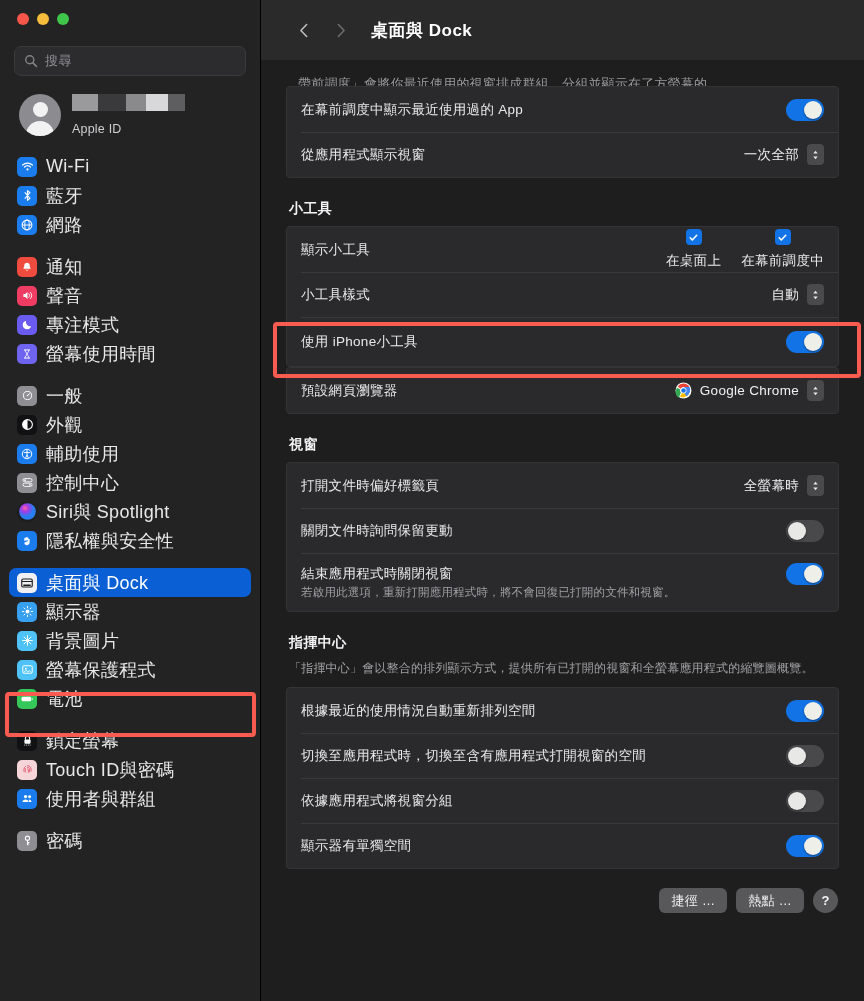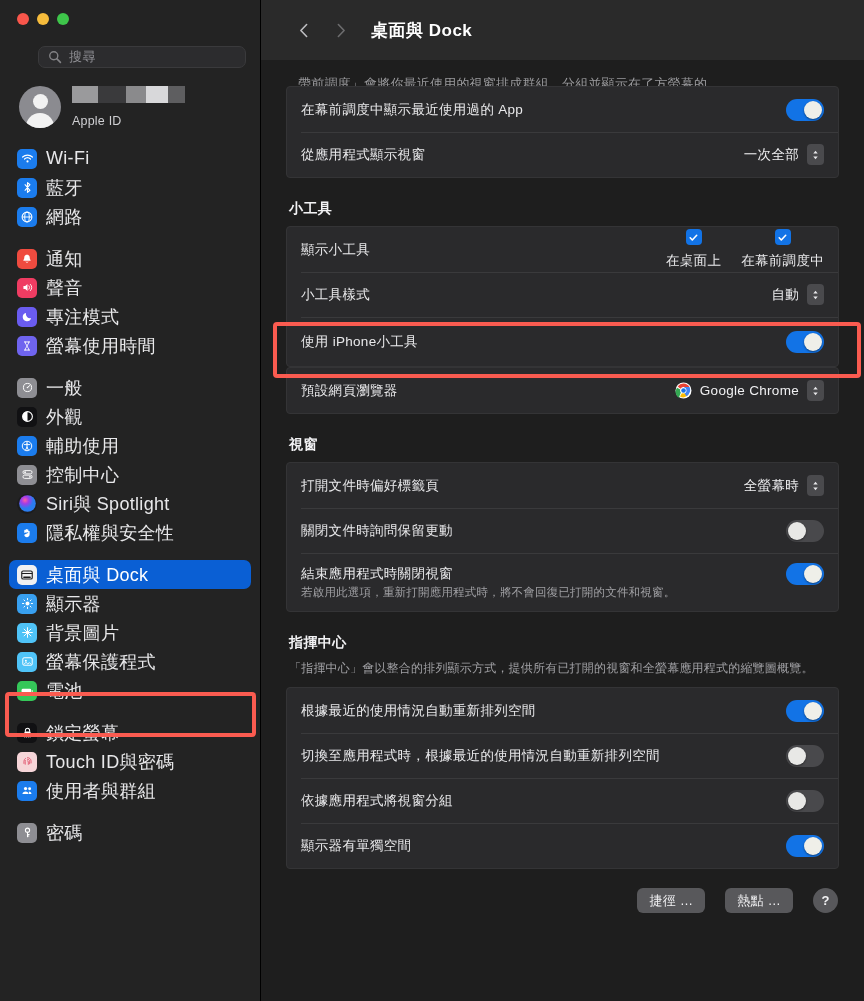--- a/index.html
+++ b/index.html
@@ -21,23 +21,23 @@
     padding-top:0;
   }
   .traffic { display:flex; gap:8px; padding:13px 0 0 17px; height:36px; align-items:flex-start; }
   .light { width:12px; height:12px; border-radius:50%; display:block; }
   .light.red { background:#f9564b; }
   .light.yellow { background:#f6bc3c; }
   .light.green { background:#3ec54a; }
 
   .search-wrap { padding:10px 14px 0 14px; }
   .search-box {
-    height:22px; border-radius:7px; background:#2c2c2e;
+    height:30px; border-radius:7px; background:#2c2c2e;
     border:1px solid #3a3a3c;
-    display:flex; align-items:center; gap:7px; padding:0 9px;margin-left:24px;
+    display:flex; align-items:center; gap:7px; padding:0 9px;
   }
   .search-ico { width:14px; height:14px; flex:0 0 14px; opacity:.55; }
   .search-ph { font-size:13px; color:#8e8e93; letter-spacing:.4px; }
 
   .account { display:flex; align-items:center; gap:11px; padding:18px 0 10px 19px; }
   .avatar {
     width:42px; height:42px; border-radius:50%;
     background:#8b8b90; position:relative; overflow:hidden; flex:0 0 42px;
   }
   .avatar::before { content:""; position:absolute; width:15px; height:15px; border-radius:50%; background:#f2f2f2; left:13.5px; top:8px; }
@@ -128,21 +128,21 @@
     display:flex; align-items:center; justify-content:center; flex:0 0 16px;
   }
   .cbox-lab { font-size:13.5px; color:#e9e9eb; letter-spacing:.3px; }
 
   .chrome-ico { width:17px; height:17px; flex:0 0 17px; }
 
   .sub-desc { font-size:11.5px; color:#a0a0a4; letter-spacing:.2px; padding:0 0 9px 0; margin-top:-3px; }
   .row.stacked { flex-wrap:wrap; padding-top:7px; padding-bottom:2px; align-items:flex-start; }
   .row.stacked .line1 { display:flex; width:100%; align-items:center; min-height:28px; }
 
-  .footer-btns { display:flex; justify-content:flex-end; align-items:flex-start; gap:20px; padding:19px 1px 0 0; }
+  .footer-btns { display:flex; justify-content:flex-end; align-items:flex-start; gap:9px; padding:19px 1px 0 0; }
   .btn {
     height:25px; padding:0 12px; border-radius:6px; background:#58585b;
     font-size:13px; color:#f2f2f4; display:flex; align-items:center; letter-spacing:.3px;
     border:none; font-family:inherit;
   }
   .btn-help {
     width:25px; height:25px; border-radius:50%; background:#58585b;
     display:flex; align-items:center; justify-content:center;
     font-size:13px; color:#f2f2f4; font-weight:700;
   }
@@ -605,21 +605,21 @@
       <div class="card">
         <div class="row">
           <span class="row-label">根據最近的使用情況自動重新排列空間</span>
           <span class="row-right">
             <span class="toggle on">
                 <span class="knob"></span>
               </span>
           </span>
         </div>
         <div class="row">
-          <span class="row-label">切換至應用程式時，根據最近的使用情況自動重新排列空間</span>
+          <span class="row-label">切換至應用程式時，切換至含有應用程式打開視窗的空間</span>
           <span class="row-right">
             <span class="toggle">
                 <span class="knob"></span>
               </span>
           </span>
         </div>
         <div class="row">
           <span class="row-label">依據應用程式將視窗分組</span>
           <span class="row-right">
             <span class="toggle">

